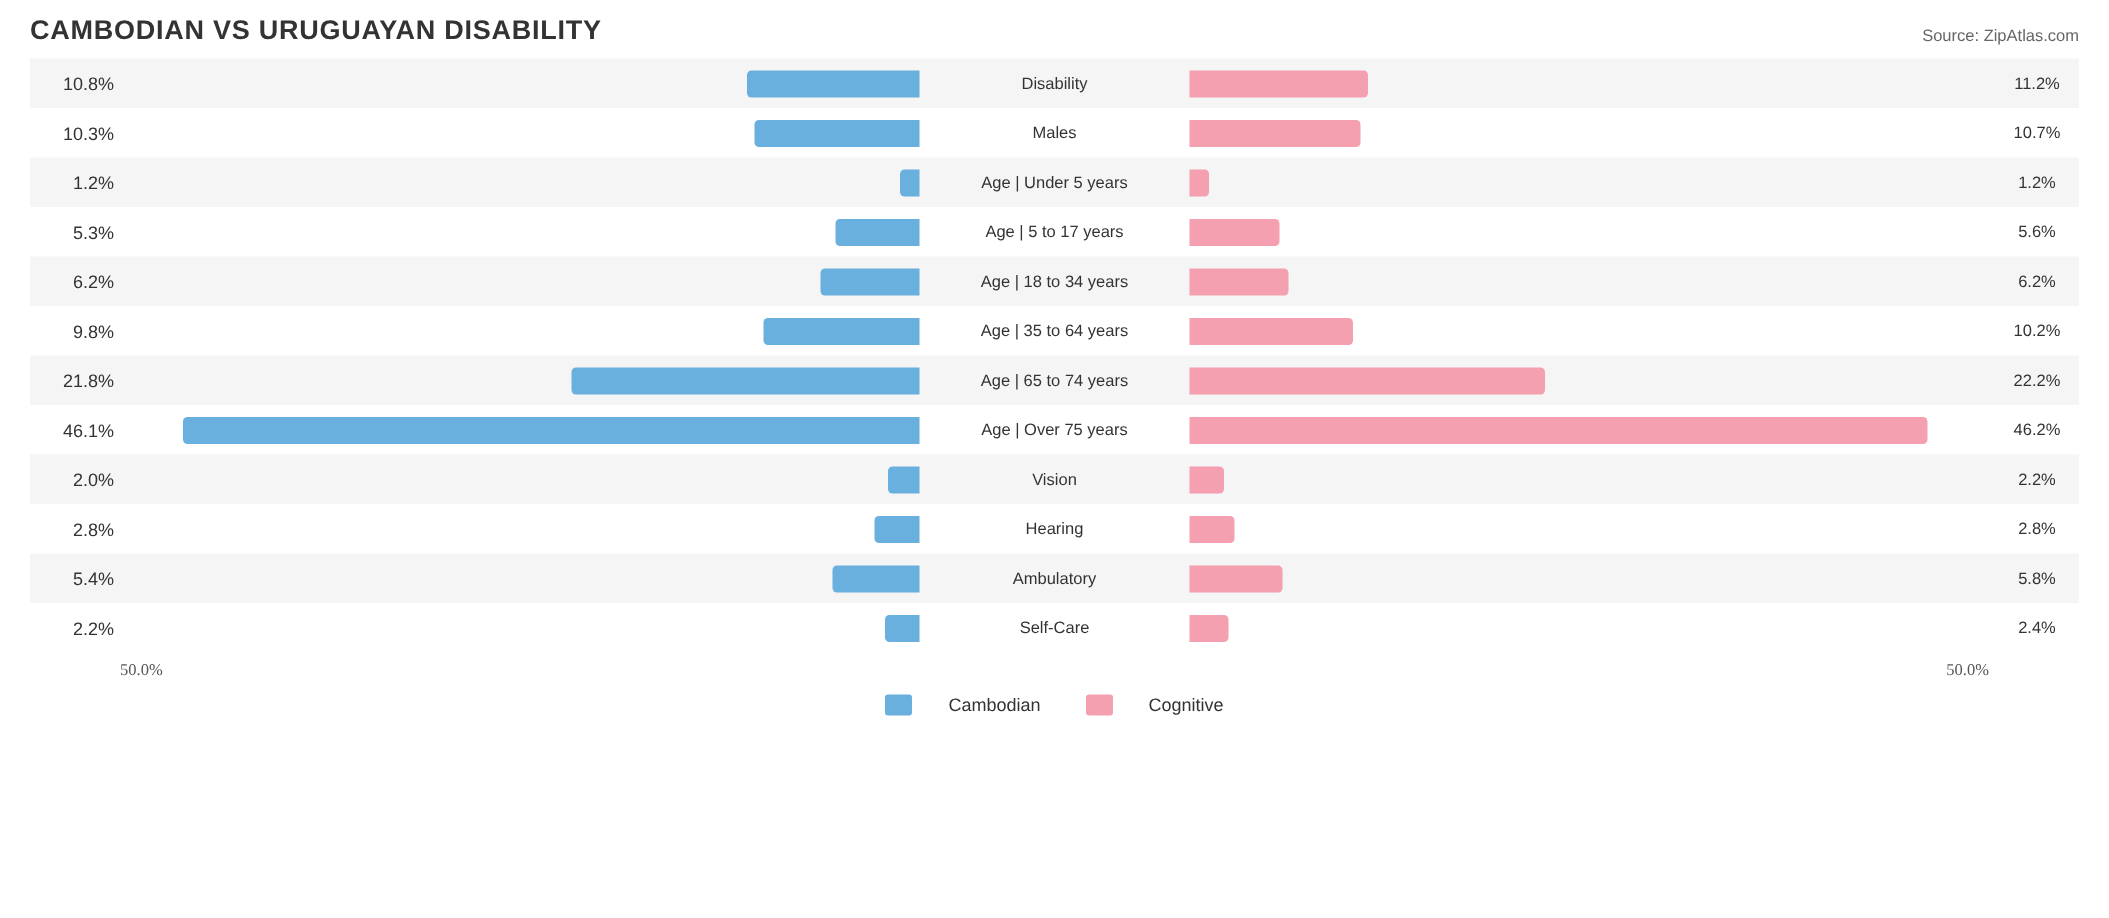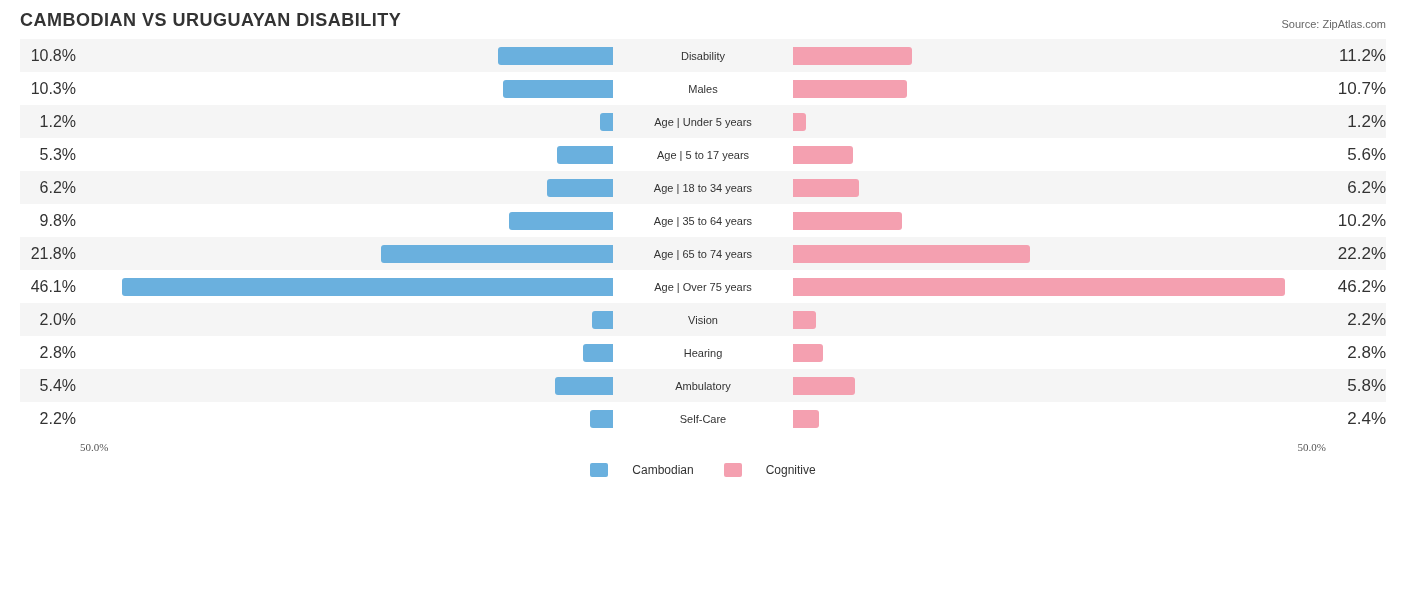--- a/index.html
+++ b/index.html
@@ -52,21 +52,21 @@
     .row-inner {
       display: flex;
       align-items: center;
       width: 100%;
       height: 100%;
       position: relative;
     }
     .left-value {
       width: 60px;
       text-align: right;
-      font-size: 16px;
+      font-size: 12px;
       color: #333;
       padding-right: 4px;
       flex-shrink: 0;
     }
     .left-bar-container {
       flex: 1;
       display: flex;
       justify-content: flex-end;
       align-items: center;
       height: 18px;
@@ -92,22 +92,22 @@
       align-items: center;
       height: 18px;
     }
     .right-bar {
       height: 18px;
       border-radius: 0 3px 3px 0;
       background: #f4a0b0;
     }
     .right-value {
       width: 60px;
-      text-align: right;
-      font-size: 17px;
+      text-align: center;
+      font-size: 11px;
       color: #333;
       padding-left: 4px;
       flex-shrink: 0;
     }
     .x-axis {
       display: flex;
       justify-content: space-between;
       padding: 6px 0 6px 0;
       font-size: 11px;
       color: #555;

